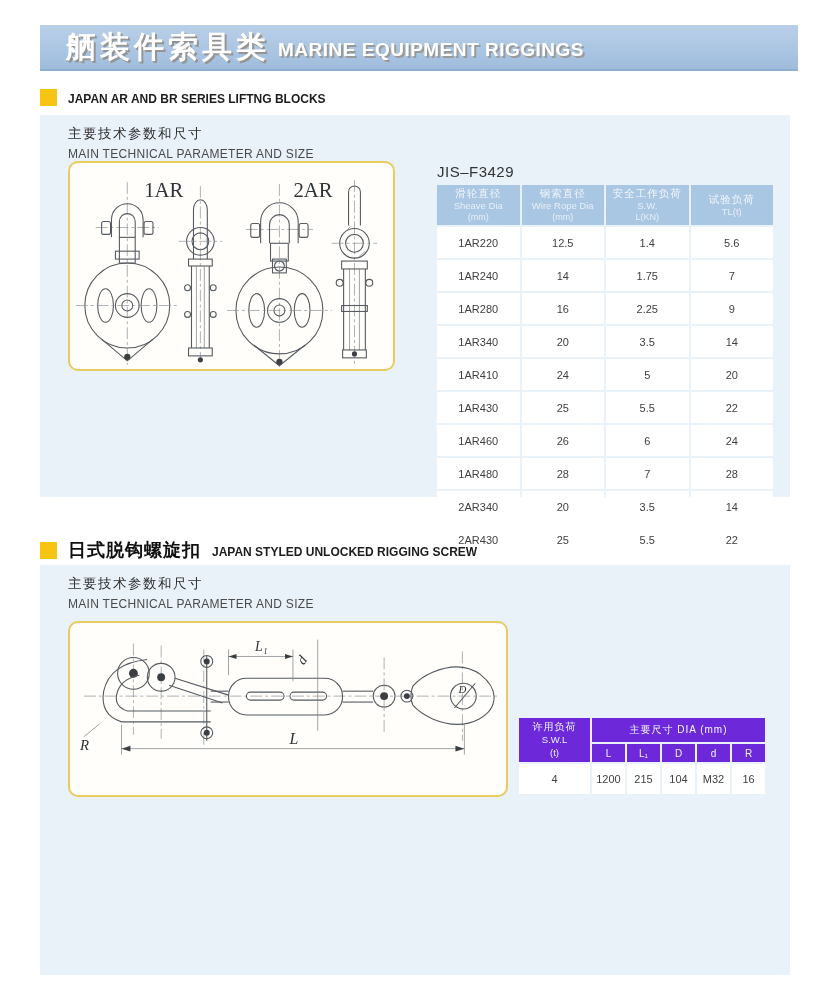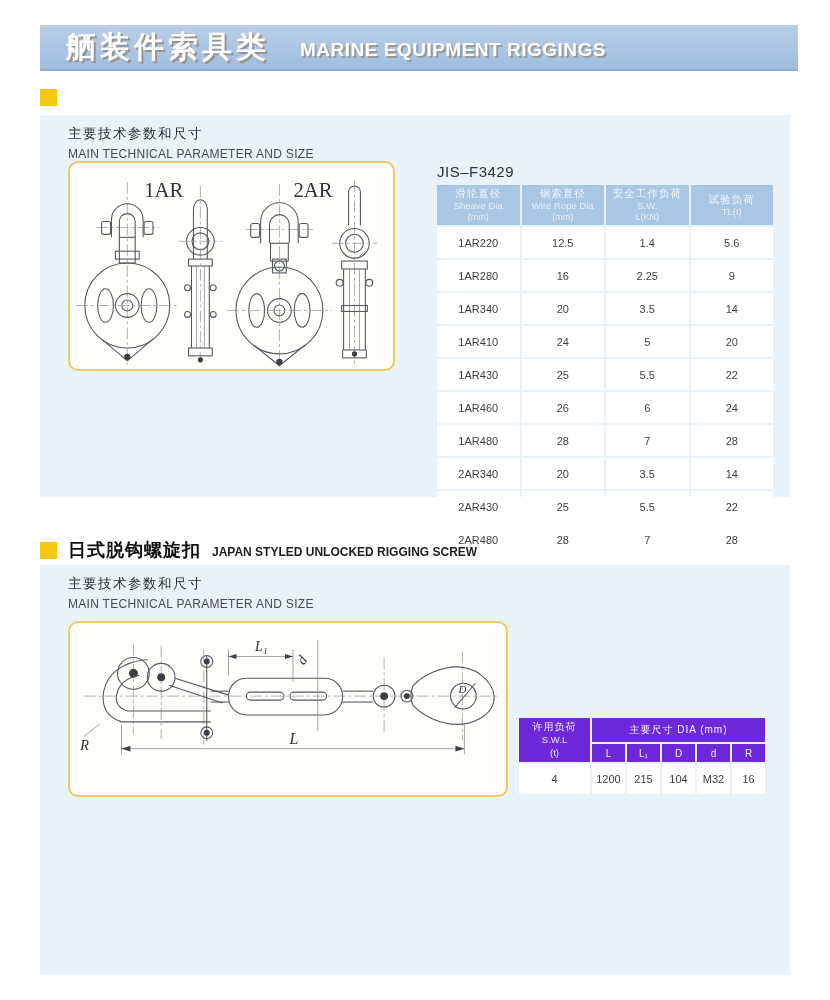--- a/index.html
+++ b/index.html
@@ -2,21 +2,21 @@
 <html><head>
 <meta charset="utf-8">
 <style>
   html,body{margin:0;padding:0;}
   body{width:830px;height:1000px;background:#ffffff;position:relative;
        font-family:"Liberation Sans",sans-serif;overflow:hidden;}
 
   
   .banner{position:absolute;left:40px;top:25px;width:758px;height:46px;box-sizing:border-box;
           background:linear-gradient(180deg,#b9cfe8 0%,#a6c2e0 75%,#9fbcdc 100%);
-          border-bottom:2px solid #8fafd2;display:flex;align-items:center;padding-left:26px;gap:30px;}
+          border-bottom:2px solid #8fafd2;display:flex;align-items:center;padding-left:26px;gap:8px;}
   .banner-cn{font-size:30px;font-weight:bold;color:#ffffff;letter-spacing:4px;
              text-shadow:2px 2px 0 #949494,1px 1px 0 #a8a8a8;white-space:nowrap;}
   .banner-en{font-size:19px;font-weight:bold;color:#ffffff;letter-spacing:0.5px;
              text-shadow:2px 2px 0 #9a9a9a;white-space:nowrap;margin-top:6px;}
 
   
   .section-head{position:absolute;left:40px;display:flex;align-items:center;gap:11px;}
   #sec1-head{top:89px;}
   #sec2-head{top:538px;}
   .bullet{width:17px;height:17px;background:#f6c513;flex:0 0 auto;}
@@ -66,20 +66,21 @@
 </head>
 <body>
 
 <div class="banner">
   <span class="banner-cn">舾装件索具类</span>
   <span class="banner-en">MARINE EQUIPMENT RIGGINGS</span>
 </div>
 
 <div class="section-head" id="sec1-head">
   <span class="bullet"></span>
+  <span class="head-en">JAPAN AR AND BR SERIES LIFTNG BLOCKS</span>
 </div>
 
 <div class="panel" id="panel1">
   <div class="param">
     <div class="param-cn">主要技术参数和尺寸</div>
     <div class="param-en">MAIN TECHNICAL PARAMETER AND SIZE</div>
   </div>
 
   <div class="diagram" id="diagram1">
     <svg viewBox="0 0 327 206">
@@ -194,20 +195,26 @@
       </tr>
     </thead>
     <tbody>
         <tr>
           <td>1AR220</td>
           <td>12.5</td>
           <td>1.4</td>
           <td>5.6</td>
         </tr>
         <tr>
+          <td>1AR240</td>
+          <td>14</td>
+          <td>1.75</td>
+          <td>7</td>
+        </tr>
+        <tr>
           <td>1AR280</td>
           <td>16</td>
           <td>2.25</td>
           <td>9</td>
         </tr>
         <tr>
           <td>1AR340</td>
           <td>20</td>
           <td>3.5</td>
           <td>14</td>

